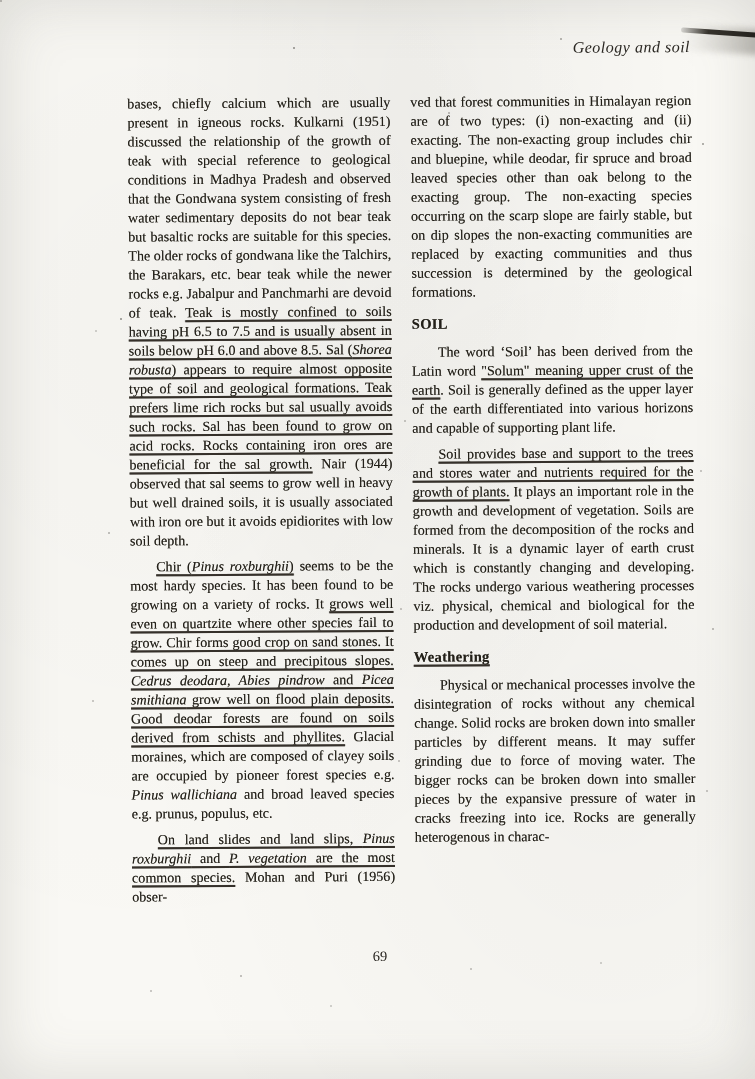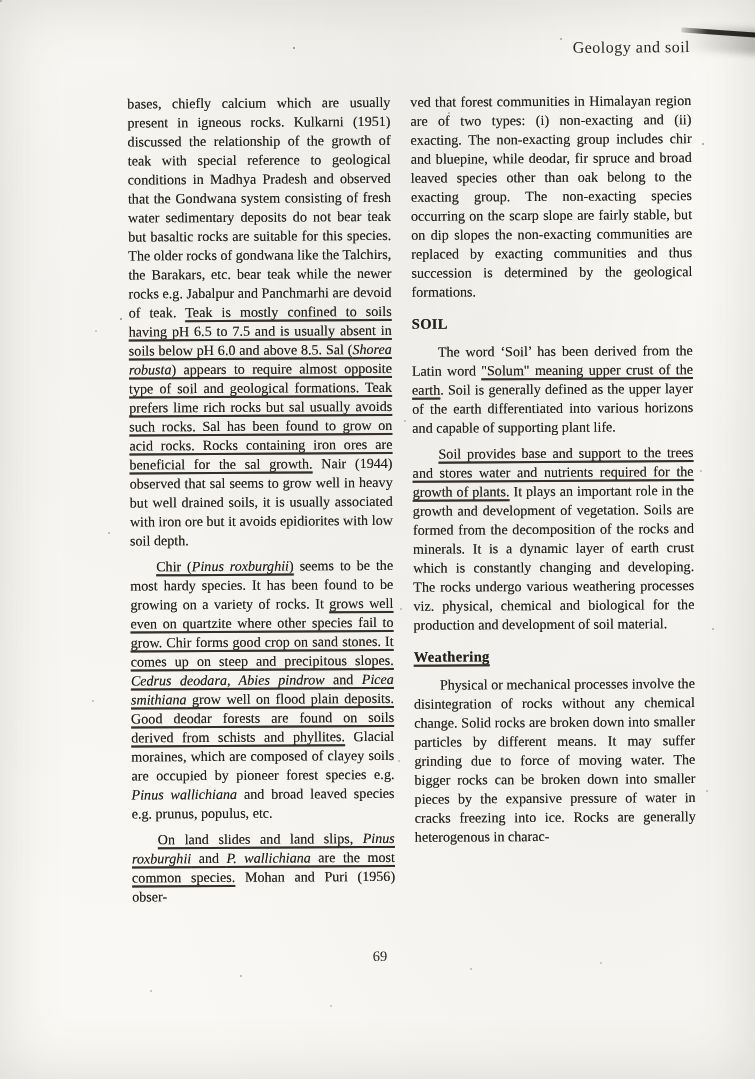--- a/index.html
+++ b/index.html
@@ -15,21 +15,21 @@
       radial-gradient(ellipse at 20% 30%, rgba(0,0,0,0.025), transparent 60%),
       radial-gradient(ellipse at 80% 70%, rgba(0,0,0,0.03), transparent 55%),
       radial-gradient(ellipse at 55% 10%, rgba(0,0,0,0.04), transparent 50%),
       #f9f8f4;
     box-shadow:inset 0 0 60px rgba(90,88,80,0.18);
     color:#201e1a;
   }
   #tilt{position:absolute;inset:0;transform:rotate(-0.35deg);}
   .running-head{
     position:absolute;top:40px;right:62px;
-    font-size:16px;letter-spacing:0.5px;color:#2a2722;margin-left:28px;
+    font-style:italic;font-size:16px;letter-spacing:0.5px;color:#2a2722;margin-left:28px;
   }
   .col{
     position:absolute;top:93px;
     font-size:14.1px;line-height:19px;text-align:justify;
     color:#232019;
     text-shadow:0 0 0.5px rgba(30,28,20,0.55);
   }
   #col-left{left:130px;width:263px;}
   #col-right{left:413px;width:281px;}
   p.para{margin:0 0 7px 0;}
@@ -91,21 +91,21 @@
     <div class="running-head">Geology and soil</div>
 
     <div class="col" id="col-left">
       <p class="para">
         <span>bases, chiefly calcium which are usually present in igneous rocks. Kulkarni (1951) discussed the relationship of the growth of teak with special reference to geological conditions in Madhya Pradesh and observed that the Gondwana system consisting of fresh water sedimentary deposits do not bear teak but basaltic rocks are suitable for this species. The older rocks of gondwana like the Talchirs, the Barakars, etc. bear teak while the newer rocks e.g. Jabalpur and Panchmarhi are devoid of teak. </span><span class="u">Teak is mostly confined to soils having pH 6.5 to 7.5 and is usually absent in soils below pH 6.0 and above 8.5.</span><span class="u"> Sal (</span><span class="u i">Shorea robusta</span><span class="u">) appears to require almost opposite type of soil and geological formations. Teak prefers lime rich rocks but sal usually avoids such rocks. Sal has been found to grow on acid rocks. Rocks containing iron ores are beneficial for the sal growth.</span><span> Nair (1944) observed that sal seems to grow well in heavy but well drained soils, it is usually associated with iron ore but it avoids epidiorites with low soil depth.</span>
       </p>
       <p class="para indent">
         <span class="u">Chir (</span><span class="u i">Pinus roxburghii</span><span class="u">)</span><span> seems to be the most hardy species. It has been found to be growing on a variety of rocks. It </span><span class="u">grows well even on quartzite where other species fail to grow. Chir forms good crop on sand stones. It comes up on steep and precipitous slopes. </span><span class="u i">Cedrus deodara, Abies pindrow</span><span class="u"> and </span><span class="u i">Picea smithiana</span><span class="u"> grow well on flood plain deposits. Good deodar forests are found on soils derived from schists and phyllites.</span><span> Glacial moraines, which are composed of clayey soils are occupied by pioneer forest species e.g. </span><span class="i">Pinus wallichiana</span><span> and broad leaved species e.g. prunus, populus, etc.</span>
       </p>
       <p class="para indent">
-        <span class="u">On land slides and land slips, </span><span class="u i">Pinus roxburghii</span><span class="u"> and </span><span class="u i">P. wallichiana</span><span class="u"> are the most common species.</span><span> Mohan and Puri (1956) obser-</span>
+        <span class="u">On land slides and land slips, </span><span class="u i">Pinus roxburghii</span><span class="u"> and </span><span class="u i">P. vegetation</span><span class="u"> are the most common species.</span><span> Mohan and Puri (1956) obser-</span>
       </p>
     </div>
 
     <div class="col" id="col-right">
       <p class="para">
         <span>ved that forest communities in Himalayan region are of two types: (i) non-exacting and (ii) exacting. The non-exacting group includes chir and bluepine, while deodar, fir spruce and broad leaved species other than oak belong to the exacting group. The non-exacting species occurring on the scarp slope are fairly stable, but on dip slopes the non-exacting communities are replaced by exacting communities and thus succession is determined by the geological formations.</span>
       </p>
 
       <h3 class="sec">SOIL</h3>
 

